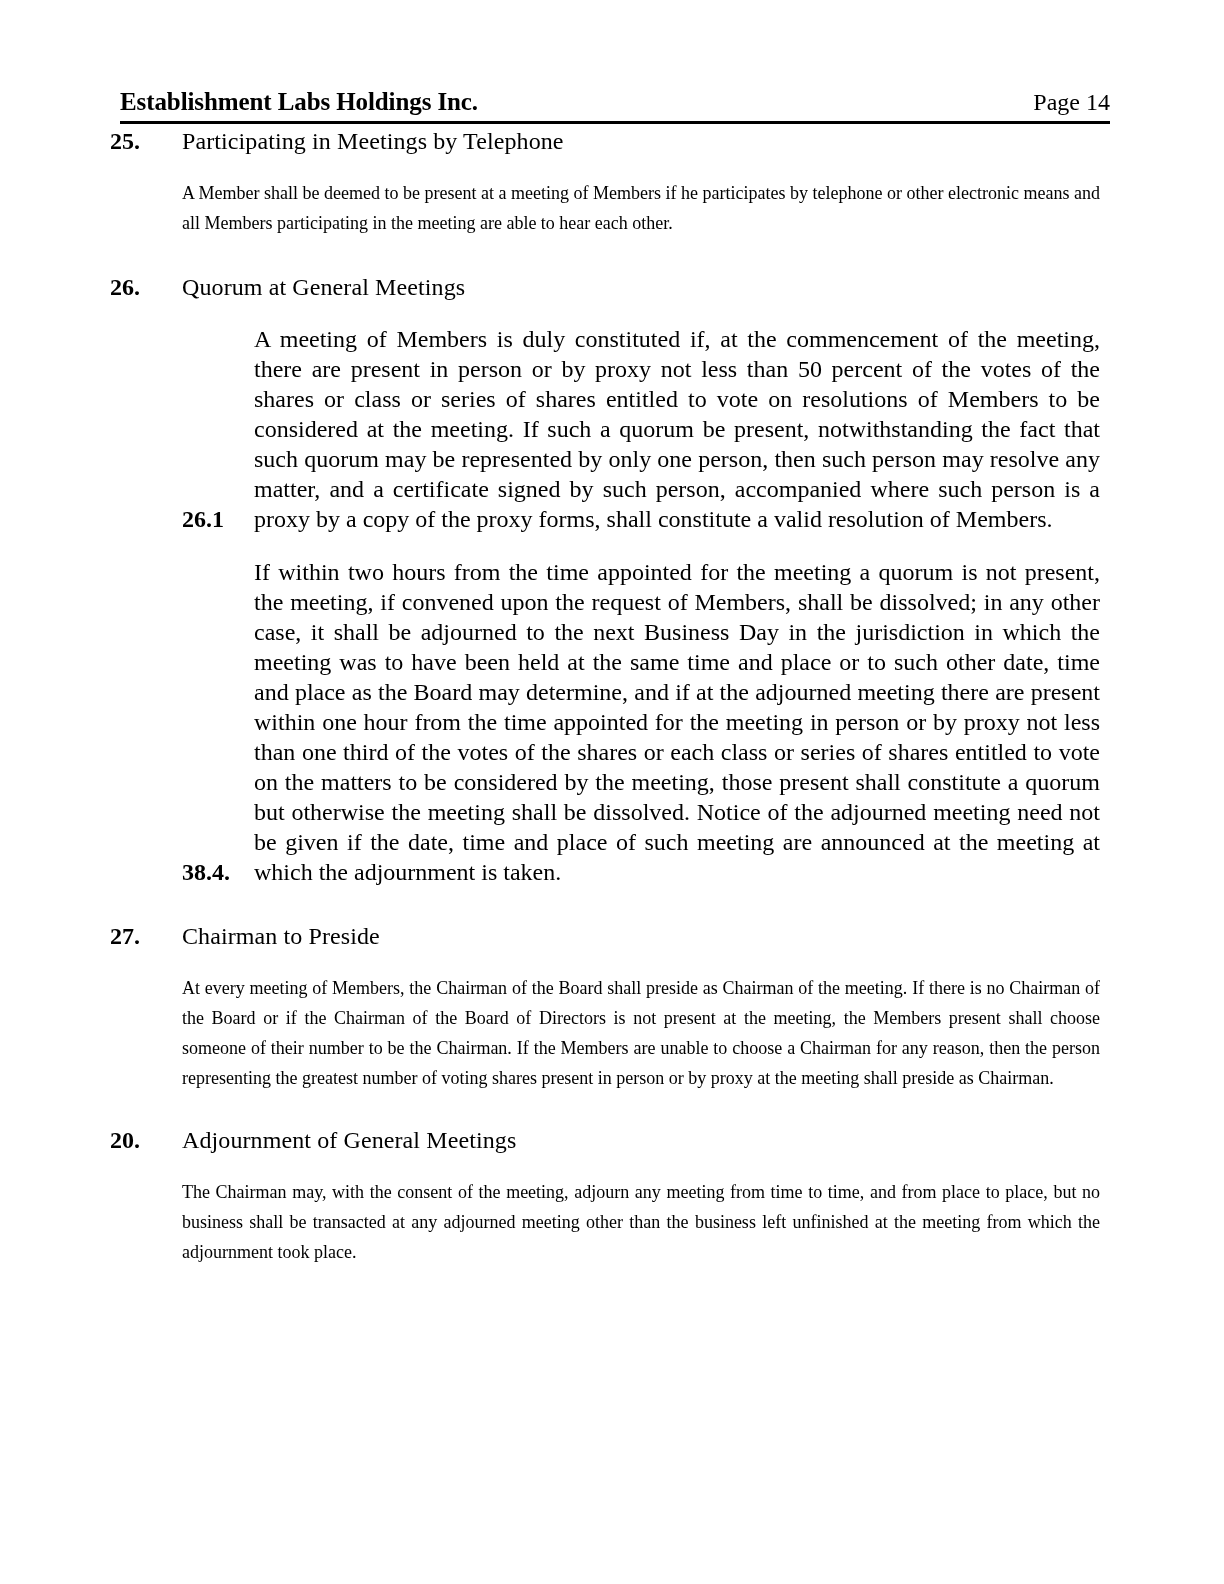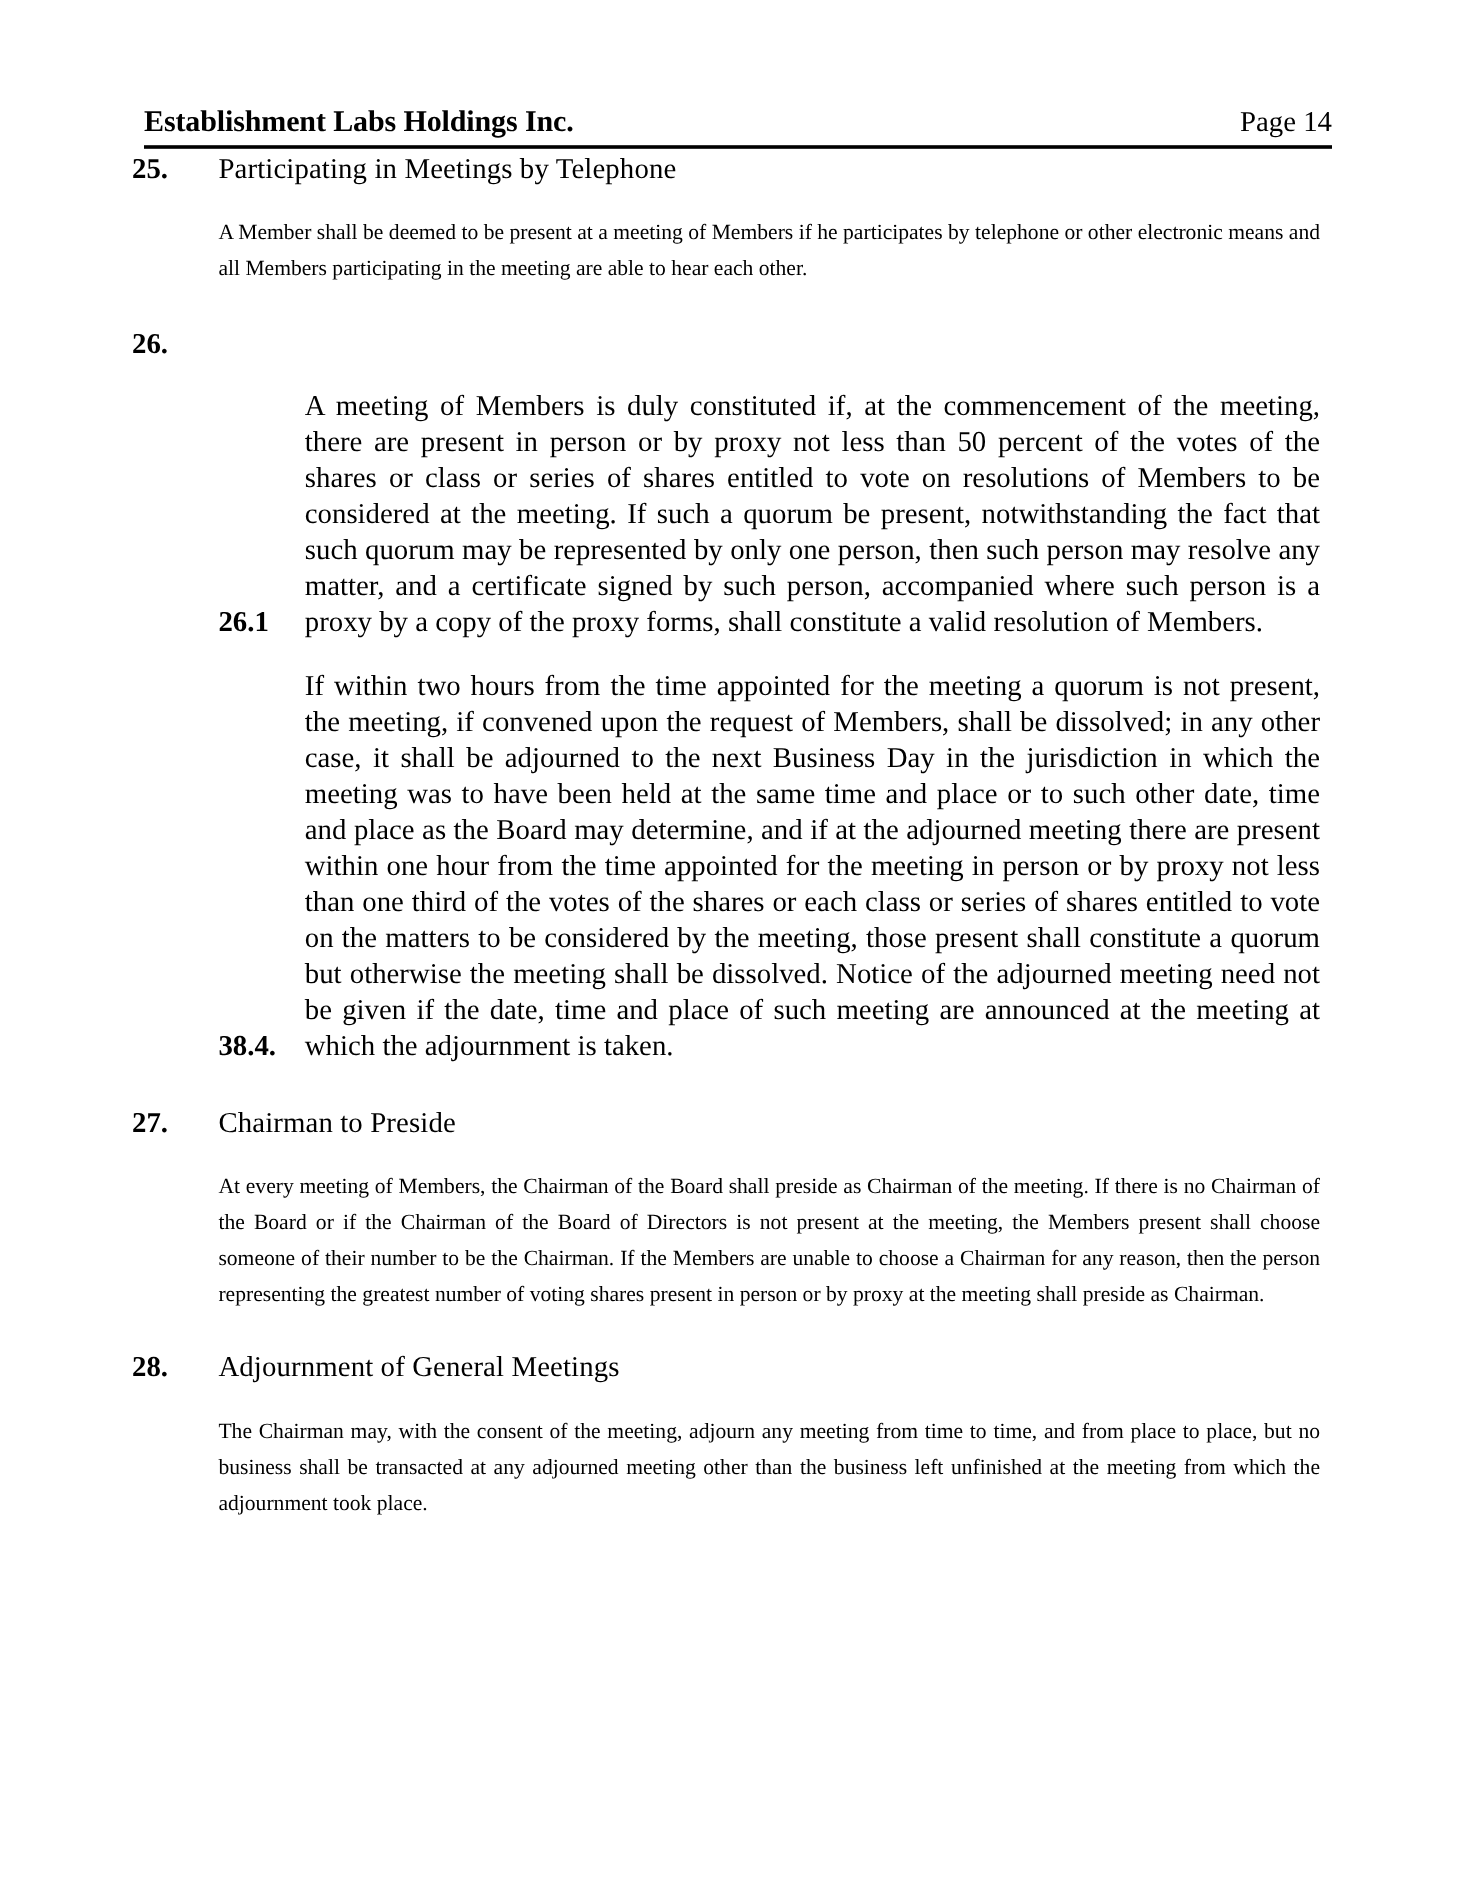--- a/index.html
+++ b/index.html
@@ -129,20 +129,21 @@
         <div class="clause-title">Participating in Meetings by Telephone</div>
       </div>
       <div class="clause-body">A Member shall be deemed to be present at a meeting of Members if he participates by telephone or other electronic means and all Members participating in the meeting are able to hear each other.</div>
     </div>
 
     <div class="gap-clause"></div>
 
     <div class="clause">
       <div class="clause-head">
         <div class="clause-num">26.</div>
+        <div class="clause-title">Quorum at General Meetings</div>
       </div>
 
       <div class="subclause">
         <div class="subclause-num">26.1</div>
         <div class="subclause-text">A meeting of Members is duly constituted if, at the commencement of the meeting, there are present in person or by proxy not less than 50 percent of the votes of the shares or class or series of shares entitled to vote on resolutions of Members to be considered at the meeting.  If such a quorum be present, notwithstanding the fact that such quorum may be represented by only one person, then such person may resolve any matter, and a certificate signed by such person, accompanied where such person is a proxy by a copy of the proxy forms, shall constitute a valid resolution of Members.</div>
       </div>
 
       <div class="subclause">
         <div class="subclause-num">38.4.</div>
         <div class="subclause-text">If within two hours from the time appointed for the meeting a quorum is not present, the meeting, if convened upon the request of Members, shall be dissolved; in any other case, it shall be adjourned to the next Business Day in the jurisdiction in which  the meeting was to have been held at the same time and place or to such other date, time and place as the Board may determine, and if at the adjourned meeting there are present within one hour from the time appointed for the meeting in person or by proxy not less than one third of the votes of the shares or each class or series of shares entitled to vote on the matters to be considered by the meeting, those present shall constitute a quorum but otherwise the meeting shall be dissolved.  Notice of the adjourned meeting need not be given if the date, time and place of such meeting are announced at the meeting at which the adjournment is taken.</div>
@@ -156,20 +157,20 @@
         <div class="clause-num">27.</div>
         <div class="clause-title">Chairman to Preside</div>
       </div>
       <div class="clause-body">At every meeting of Members, the Chairman of the Board shall preside as Chairman of the meeting.  If there is no Chairman of the Board or if the Chairman of the Board of Directors is not present at the meeting, the Members present shall choose someone of their number to be the Chairman.  If the Members are unable to choose a Chairman for any reason, then the person representing the greatest number of voting shares present in person or by proxy at the meeting shall preside as Chairman.</div>
     </div>
 
     <div class="gap-clause-sm"></div>
 
     <div class="clause">
       <div class="clause-head">
-        <div class="clause-num">28.</div>
+        <div class="clause-num">20.</div>
         <div class="clause-title">Adjournment of General Meetings</div>
       </div>
       <div class="clause-body">The Chairman may, with the consent of the meeting, adjourn any meeting from time to time, and from place to place, but no business shall be transacted at any adjourned meeting other than the business left unfinished at the meeting from which the adjournment took place.</div>
     </div>
 
   </div>
 </div>
 
 </body></html>

